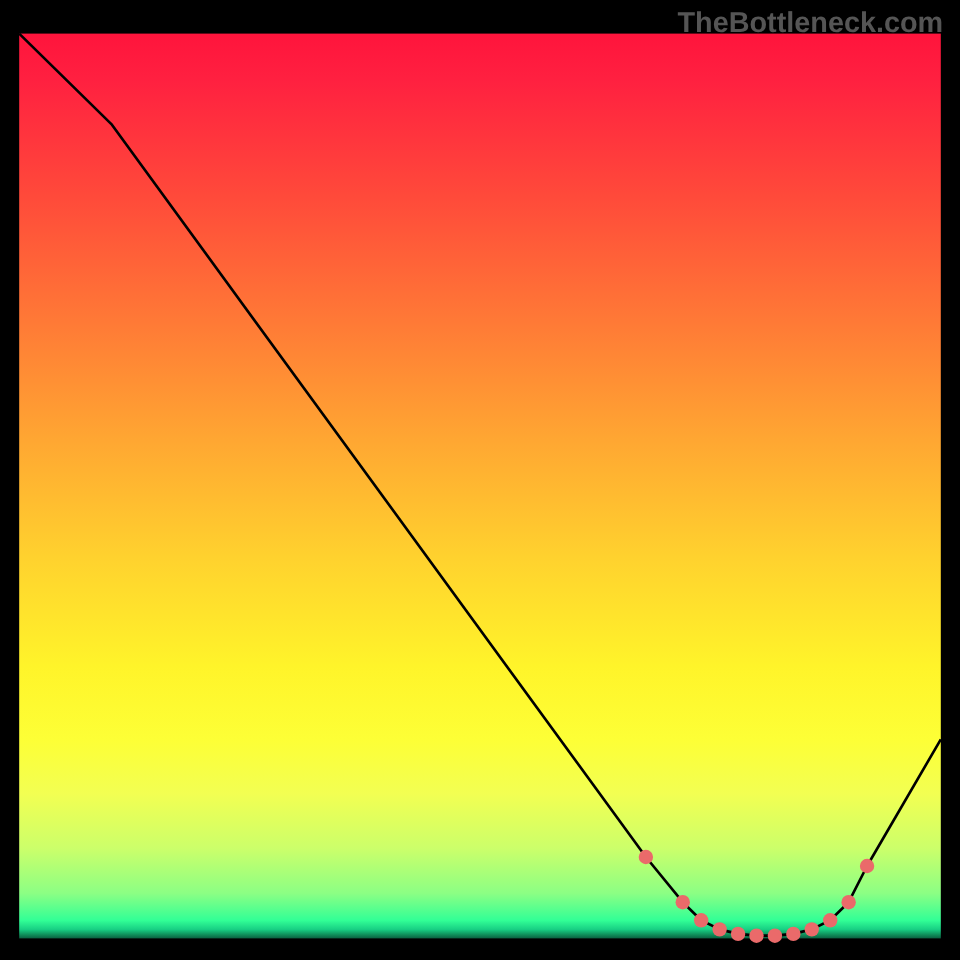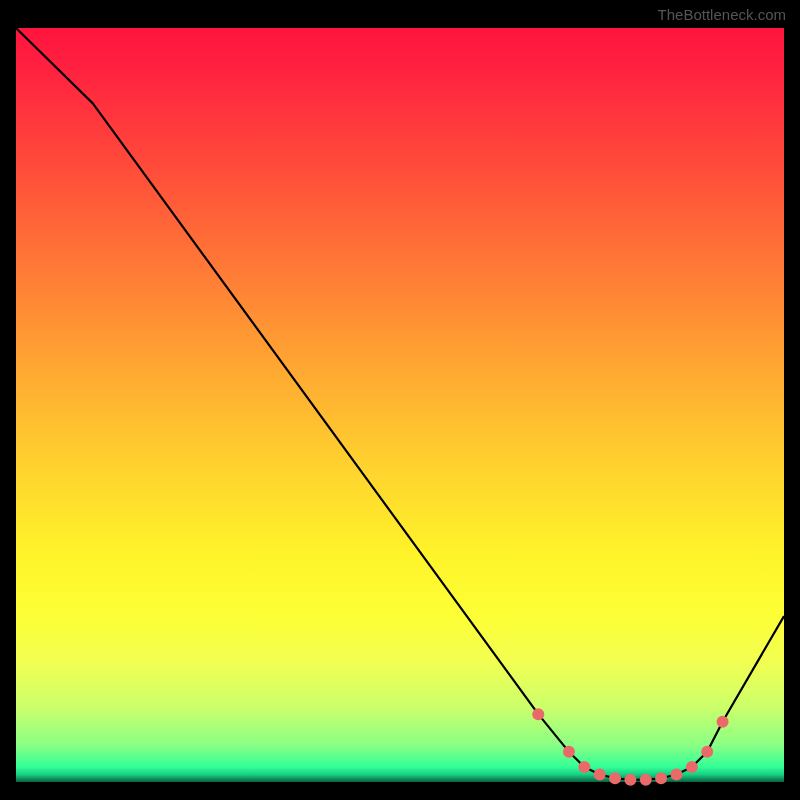--- a/index.html
+++ b/index.html
@@ -9,22 +9,22 @@
     background: #000;
     position: relative;
     font-family: Arial, sans-serif;
     overflow: hidden;
   }
   .attribution {
     position: absolute;
     top: 6px;
     right: 14px;
     color: #555;
-    font-size: 15px;
-    font-weight: 400;
+    font-size: 24px;
+    font-weight: 700;
     z-index: 10;
   }
   .plot-area {
     position: absolute;
     top: 28px;
     left: 16px;
     width: 768px;
     height: 754px;
   }
   .gradient-bg {

